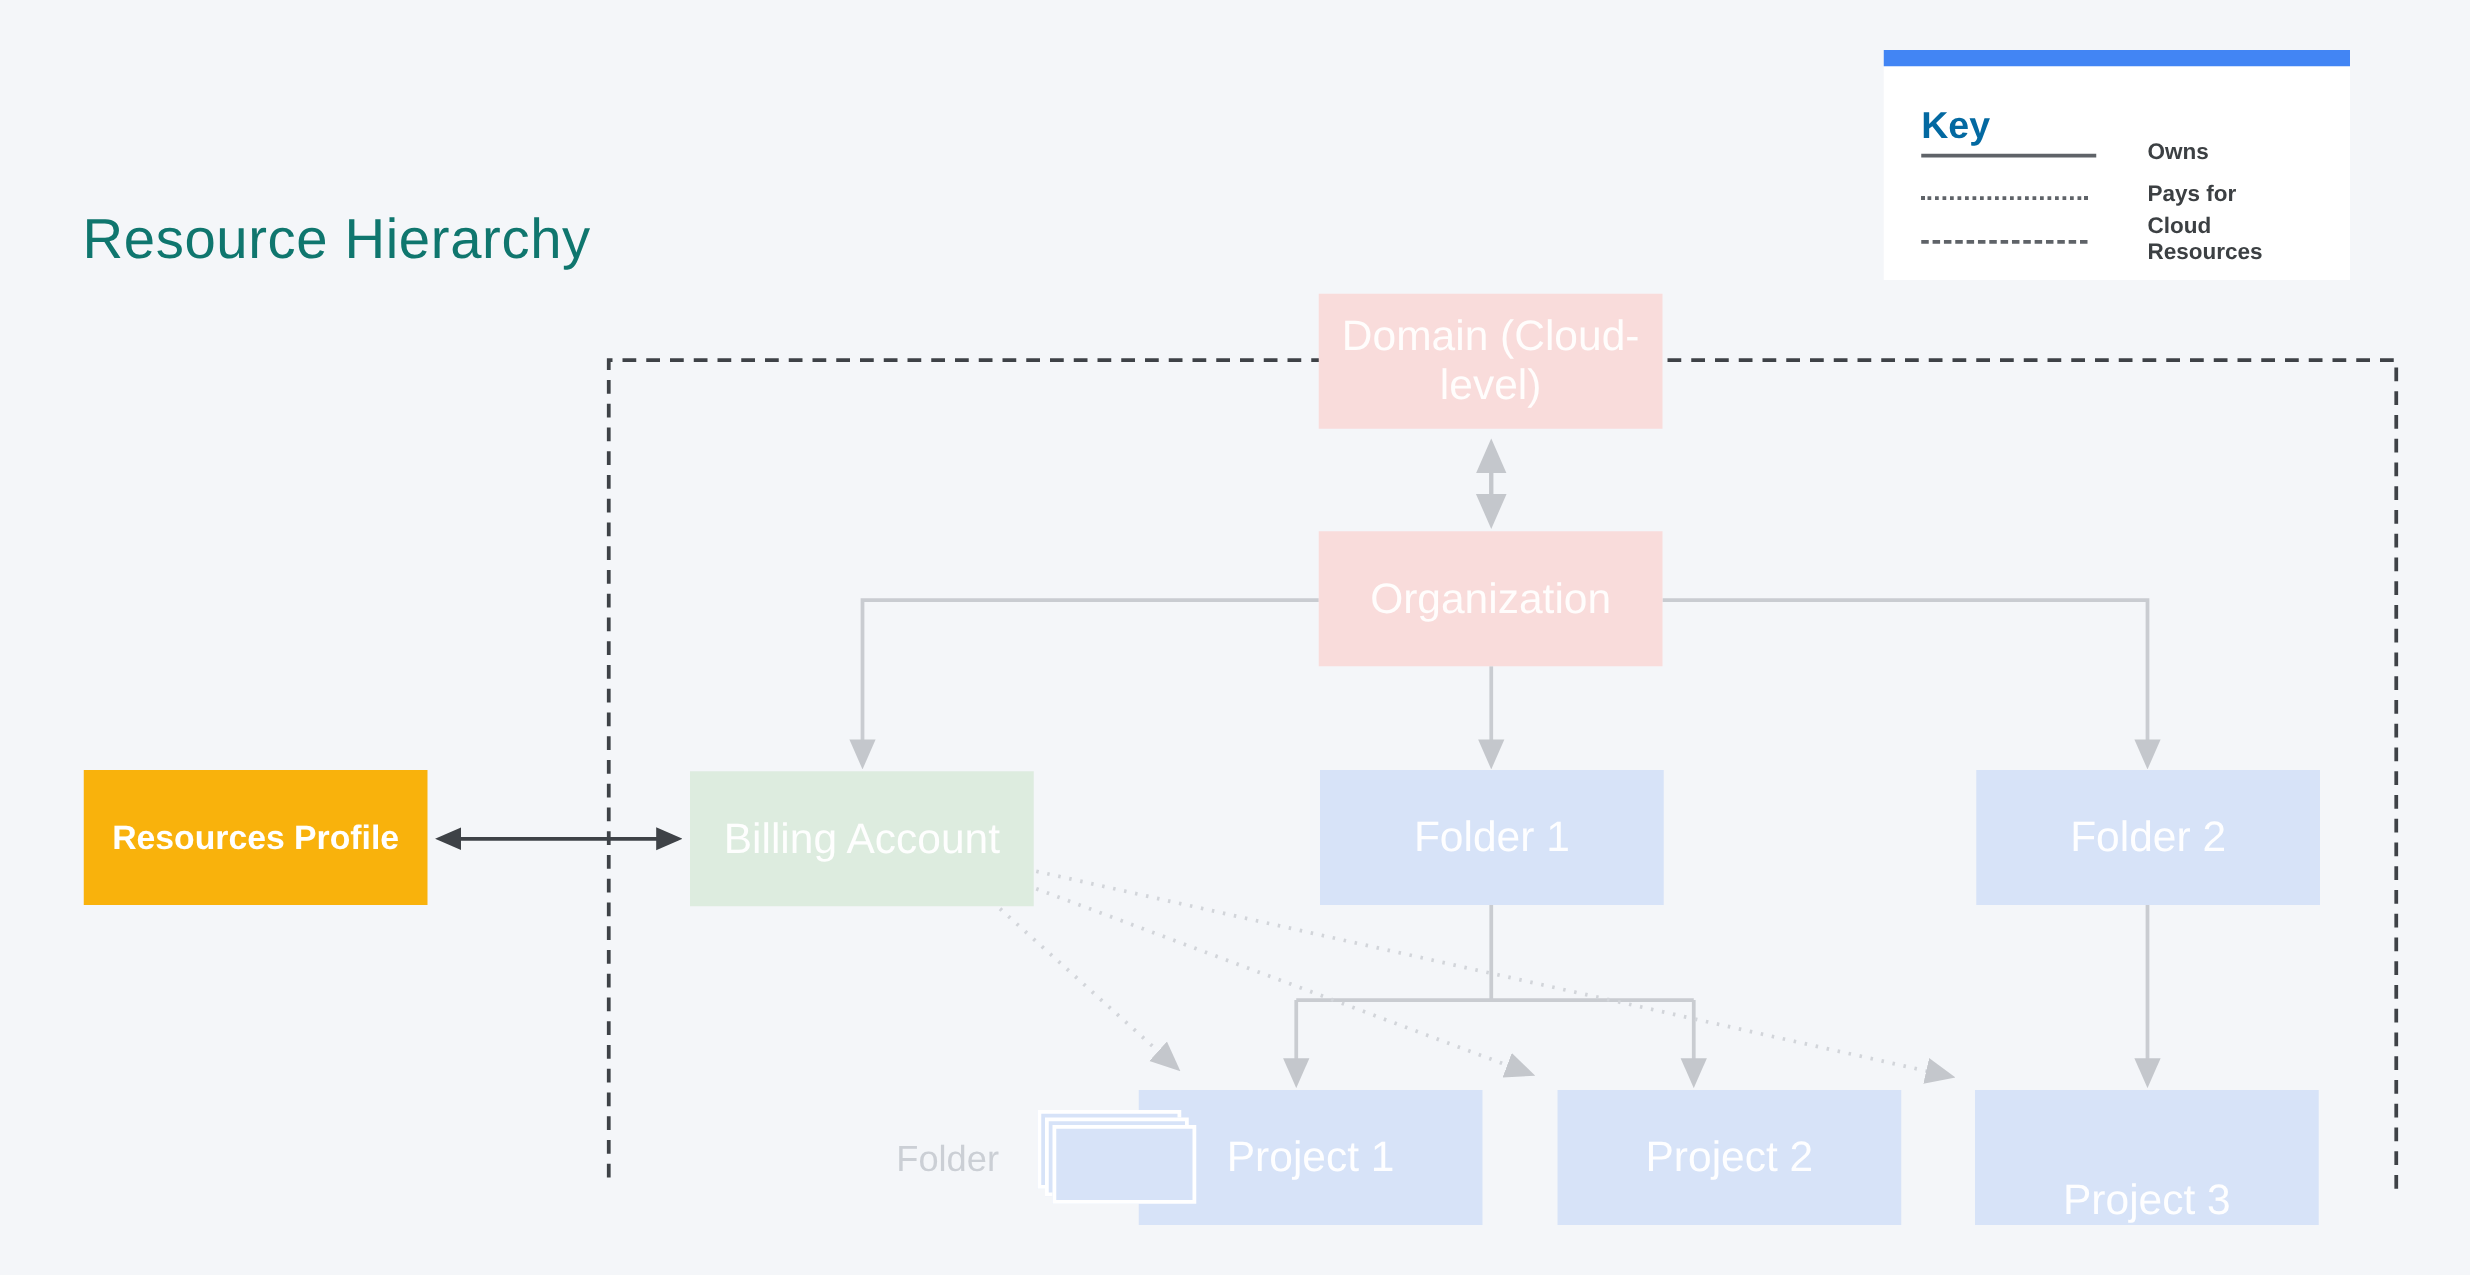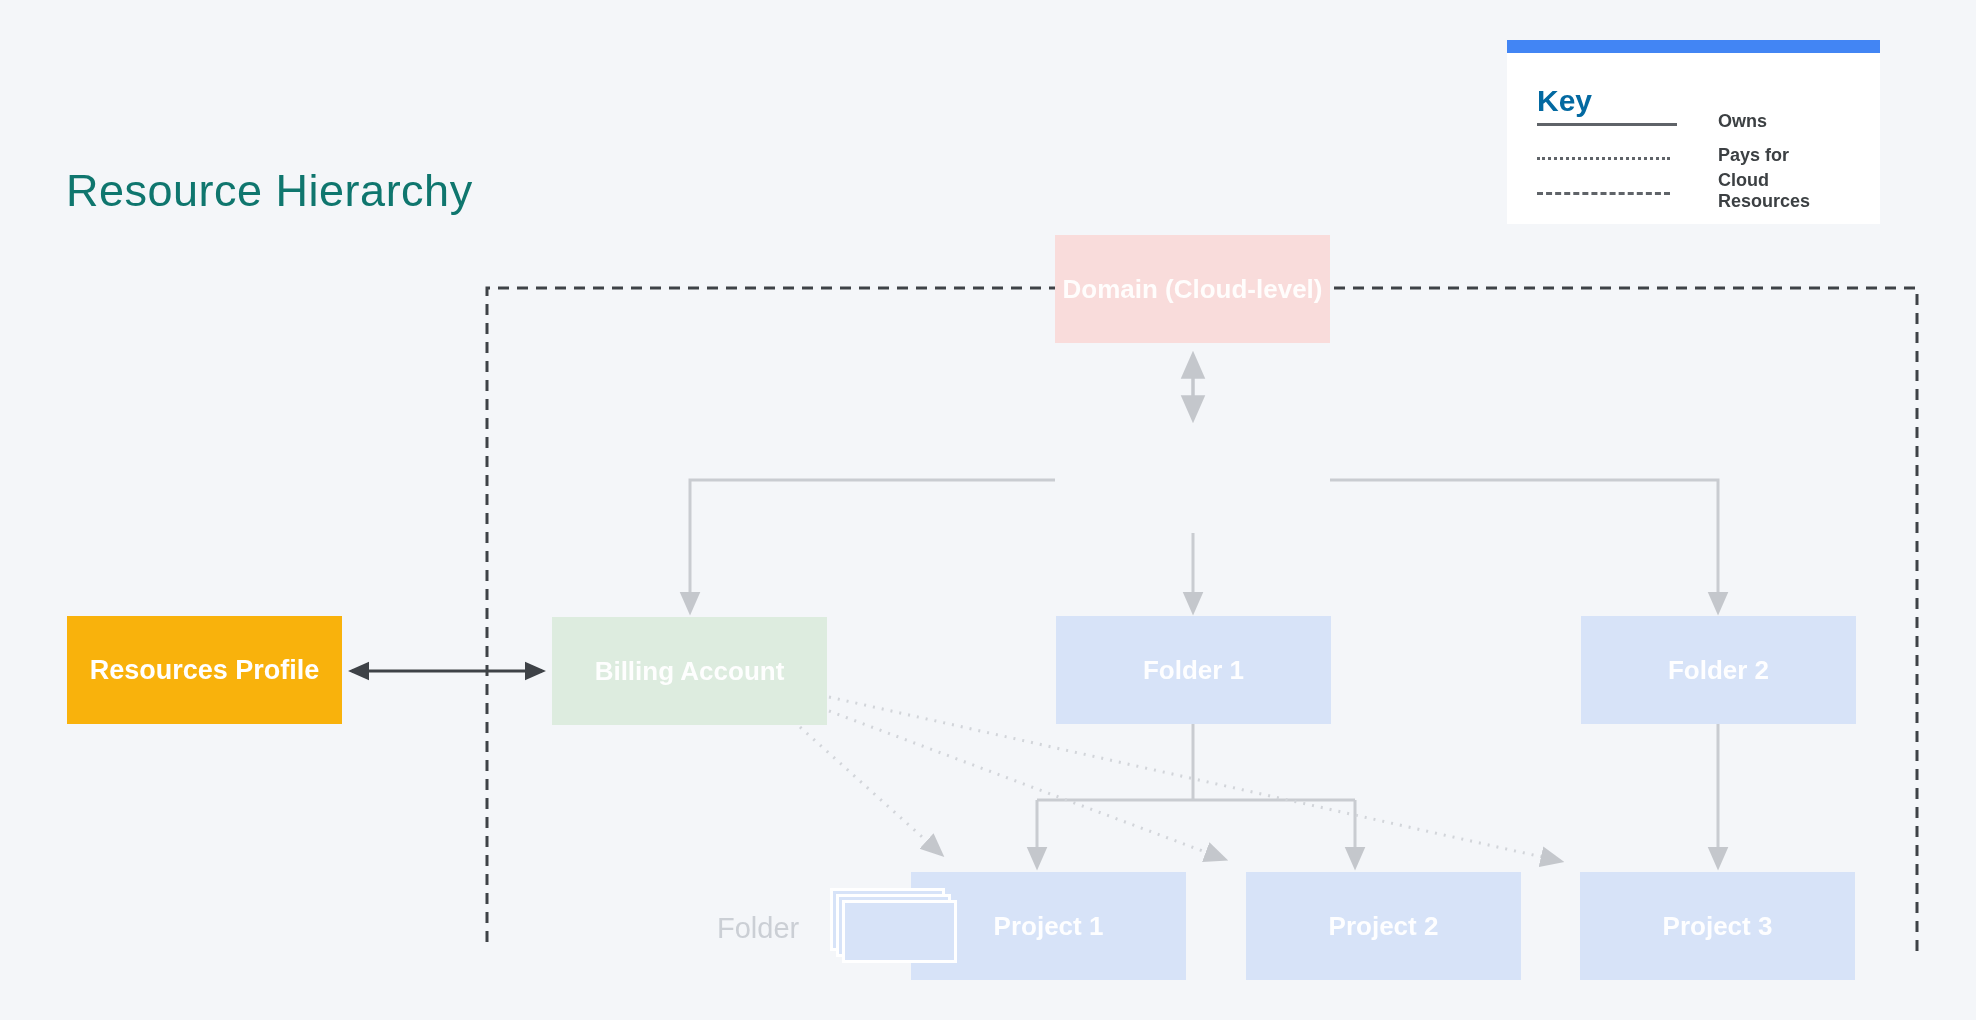--- a/index.html
+++ b/index.html
@@ -7,37 +7,36 @@
     position:relative;width:1976px;height:1020px;overflow:hidden;
     background:#f4f6f9;font-family:"Liberation Sans",sans-serif;
   }
   .page-title{
     position:absolute;left:66px;top:165px;font-size:45px;font-weight:400;
     color:#0f766e;letter-spacing:.5px;
   }
   
   .node{
     position:absolute;width:275px;height:108px;display:flex;
-    align-items:center;justify-content:center;font-size:26px;z-index:2;
+    align-items:center;justify-content:center;font-size:34px;z-index:2;
     text-align:center;
-    font-weight:bold;
   }
   .node-pink{background:#f9dcdb;color:rgba(255,255,255,.92);}
   .node-green{background:#ddecdf;color:rgba(255,255,255,.95);}
   .node-blue{background:#d7e3f8;color:rgba(255,255,255,.96);}
   .node-yellow{background:#f9b20c;color:#ffffff;font-weight:bold;font-size:27px;}
   #node-domain{left:1055px;top:235px;}
   #node-organization{left:1055px;top:425px;}
   #node-billing{left:552px;top:617px;}
   #node-folder1{left:1056px;top:616px;}
   #node-folder2{left:1581px;top:616px;}
   #node-payments{left:67px;top:616px;}
   #node-project1{left:911px;top:872px;}
   #node-project2{left:1246px;top:872px;}
-  #node-project3{left:1580px;top:872px;}
+  #node-project3{left:1580px;top:872px;align-items:flex-end;}
   
   .label-card{
     position:absolute;width:115px;height:63px;background:#d7e3f8;
     border:3px solid #ffffff;box-sizing:border-box;z-index:3;
   }
   .labels-caption{
     position:absolute;left:717px;top:912px;font-size:29px;color:#cbcfd5;z-index:3;
   }
   
   .legend{
@@ -98,20 +97,23 @@
     <line x1="800" y1="727" x2="941" y2="854" stroke="#d2d5da" stroke-width="3" stroke-dasharray="2 7" marker-end="url(#arrow-gray)"></line>
     <line x1="829" y1="711" x2="1224" y2="859" stroke="#d2d5da" stroke-width="3" stroke-dasharray="2 7" marker-end="url(#arrow-gray)"></line>
     <line x1="829" y1="697" x2="1560" y2="861" stroke="#d2d5da" stroke-width="3" stroke-dasharray="2 7" marker-end="url(#arrow-gray)"></line>
 
     <line x1="352" y1="671" x2="542" y2="671" stroke="#3e4247" stroke-width="3" marker-start="url(#arrow-dark)" marker-end="url(#arrow-dark)"></line>
   </svg>
 
   <div class="node node-pink" id="node-domain">
     <span>Domain (Cloud-level)</span>
   </div>
+  <div class="node node-pink" id="node-organization">
+    <span>Organization</span>
+  </div>
   <div class="node node-green" id="node-billing">
     <span>Billing Account</span>
   </div>
   <div class="node node-blue" id="node-folder1">
     <span>Folder 1</span>
   </div>
   <div class="node node-blue" id="node-folder2">
     <span>Folder 2</span>
   </div>
   <div class="node node-yellow" id="node-payments">

